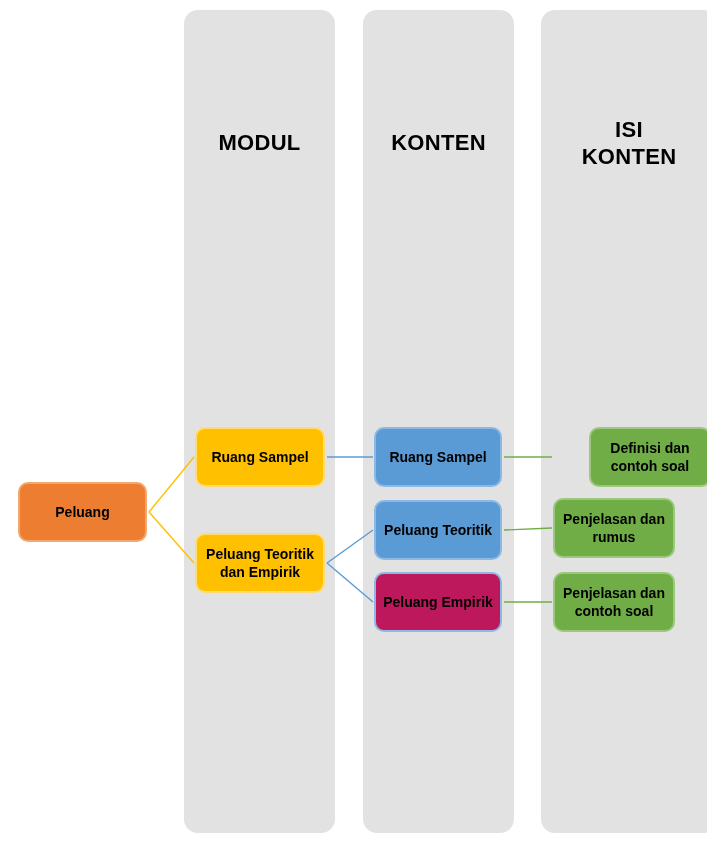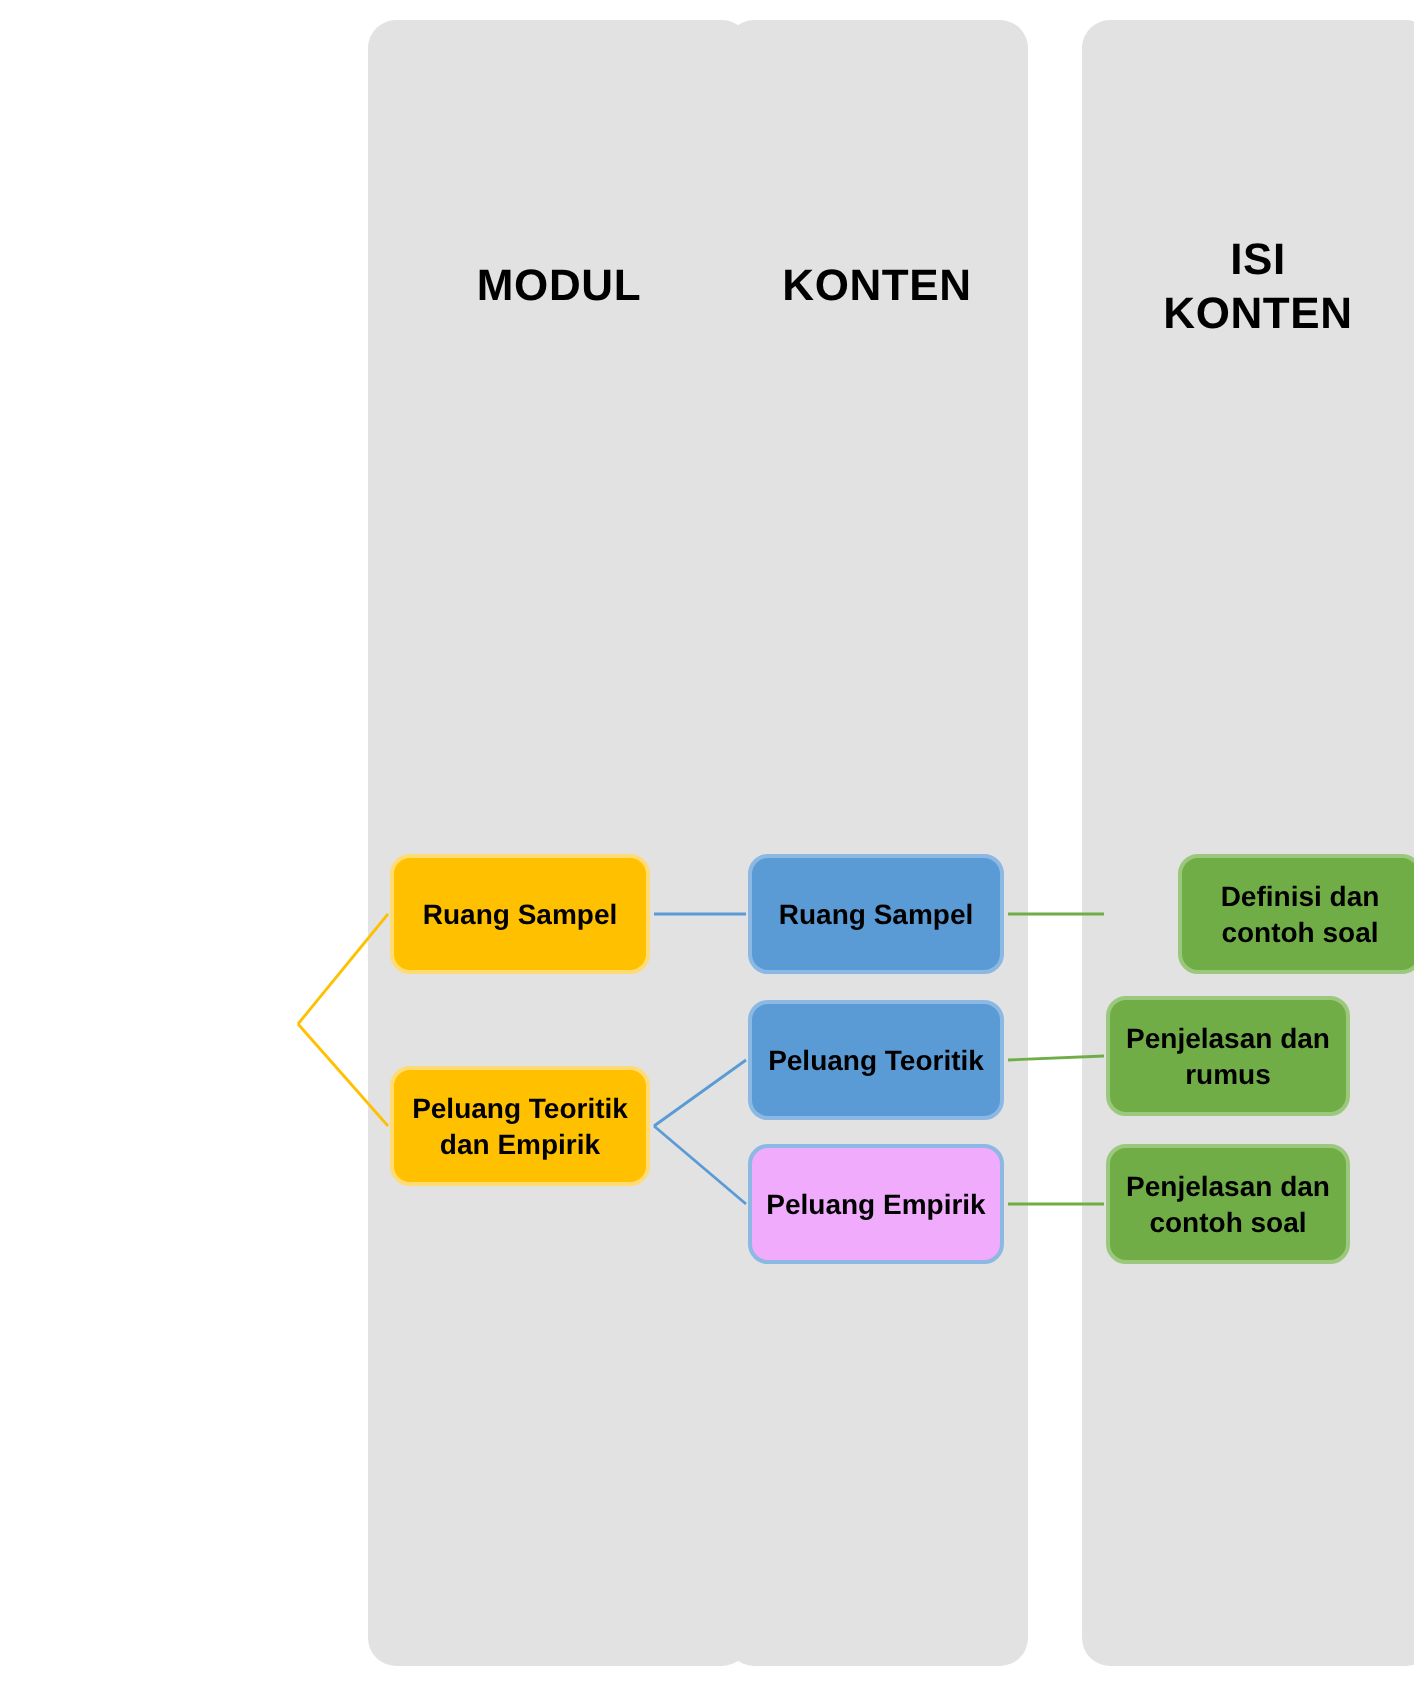--- a/index.html
+++ b/index.html
@@ -13,21 +13,21 @@
     overflow: hidden;
   }
 
   .column {
     position: absolute;
     top: 10px;
     height: 823px;
     border-radius: 14px;
   }
   .col-1 { left: 6px;   width: 152px; }
-  .col-2 { left: 184px; width: 151px; padding-left: 40px; }
+  .col-2 { left: 184px; width: 151px; }
   .col-3 { left: 363px; width: 151px; }
   .col-4 { left: 541px; width: 176px; }
 
   .column-header {
     position: absolute;
     top: 103px;
     left: 0;
     width: 100%;
     height: 60px;
     display: flex;
@@ -96,31 +96,32 @@
       <line x1="149" y1="512" x2="194" y2="457" stroke="#FFC000" stroke-width="1.4"></line>
       <line x1="149" y1="512" x2="194" y2="563" stroke="#FFC000" stroke-width="1.4"></line>
       <line x1="327" y1="457" x2="373" y2="457" stroke="#5B9BD5" stroke-width="1.4"></line>
       <line x1="327" y1="563" x2="373" y2="530" stroke="#5B9BD5" stroke-width="1.4"></line>
       <line x1="327" y1="563" x2="373" y2="602" stroke="#5B9BD5" stroke-width="1.4"></line>
       <line x1="504" y1="457" x2="552" y2="457" stroke="#70AD47" stroke-width="1.4"></line>
       <line x1="504" y1="530" x2="552" y2="528" stroke="#70AD47" stroke-width="1.4"></line>
       <line x1="504" y1="602" x2="552" y2="602" stroke="#70AD47" stroke-width="1.4"></line>
     </svg>
 
+  <div class="node n-peluang" style="background: rgb(237, 125, 49); border-color: rgb(242, 168, 110);">Peluang</div>
 
   <div class="node n-modul-rs" style="background: rgb(255, 192, 0); border-color: rgb(255, 220, 115);">Ruang Sampel</div>
 
   <div class="node n-modul-pte" style="background: rgb(255, 192, 0); border-color: rgb(255, 220, 115);">Peluang Teoritik
 dan Empirik</div>
 
   <div class="node n-konten-rs" style="background: rgb(91, 155, 213); border-color: rgb(140, 184, 228);">Ruang Sampel</div>
 
   <div class="node n-konten-pt" style="background: rgb(91, 155, 213); border-color: rgb(140, 184, 228);">Peluang Teoritik</div>
 
-  <div class="node n-konten-pe" style="background: #f0abfc; border-color: rgb(140, 184, 228);">Peluang Empirik</div>
+  <div class="node n-konten-pe" style="background: #be185d; border-color: rgb(140, 184, 228);">Peluang Empirik</div>
 
   <div class="node n-isi-def" style="background: rgb(112, 173, 71); border-color: rgb(156, 200, 125);">Definisi dan
 contoh soal</div>
 
   <div class="node n-isi-rumus" style="background: rgb(112, 173, 71); border-color: rgb(156, 200, 125);">Penjelasan dan
 rumus</div>
 
   <div class="node n-isi-contoh" style="background: rgb(112, 173, 71); border-color: rgb(156, 200, 125);">Penjelasan dan
 contoh soal</div>
 

